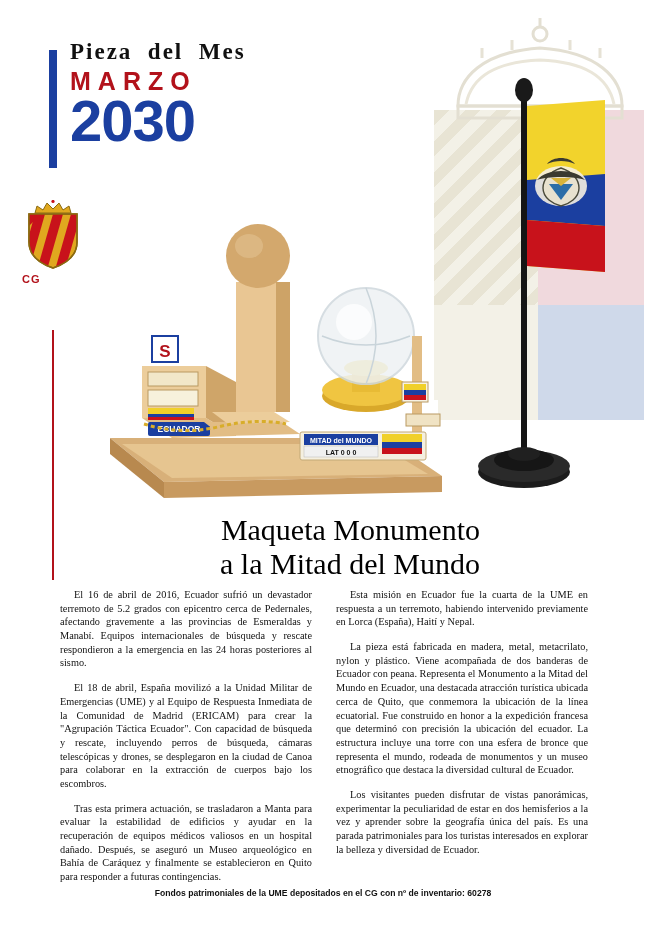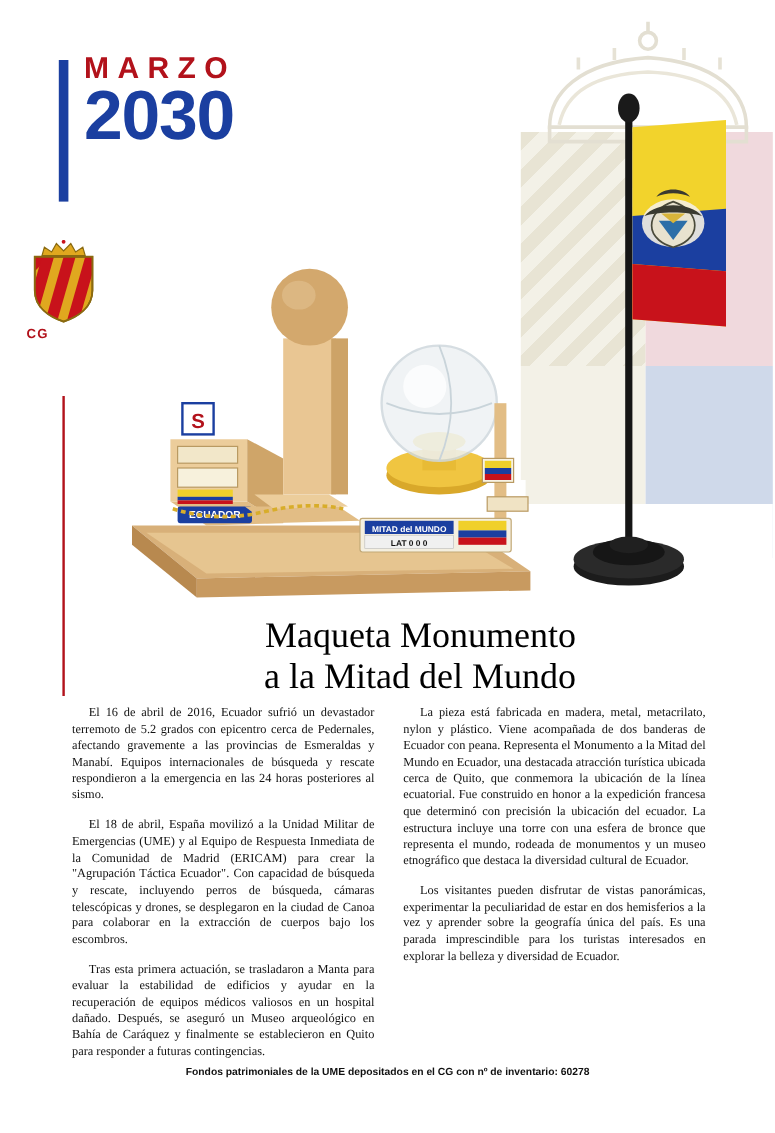--- a/index.html
+++ b/index.html
@@ -271,20 +271,21 @@
       <path d="M88 9 L88 0" stroke="#e3dfd2" stroke-width="3" fill="none"></path>
       <path d="M30 40 L30 30 M60 32 L60 22 M118 32 L118 22 M148 40 L148 30" stroke="#e6e2d5" stroke-width="3"></path>
     </svg>
   </div>
 </div>
 
 <div class="left-rail"></div>
 <div class="left-line"></div>
 
 <div class="header">
+  <div class="pieza-del-mes">Pieza  del  Mes</div>
   <div class="marzo">MARZO</div>
   <div class="year">2030</div>
 </div>
 
 <div class="cg-emblem">
   <div class="cg-shield">
     <svg viewBox="0 0 56 70" width="56" height="70">
       <defs>
         <clipPath id="shieldClip">
           <path d="M4 14 L52 14 L52 42 C52 56 40 64 28 68 C16 64 4 56 4 42 Z"></path>
@@ -403,18 +404,19 @@
   <span class="l2">a la Mitad del Mundo</span>
 </div>
 
 <div class="columns">
   <div class="col">
     <p>El 16 de abril de 2016, Ecuador sufrió un devastador terremoto de 5.2 grados con epicentro cerca de Pedernales, afectando gravemente a las provincias de Esmeraldas y Manabí. Equipos internacionales de búsqueda y rescate respondieron a la emergencia en las 24 horas posteriores al sismo.</p>
     <p>El 18 de abril, España movilizó a la Unidad Militar de Emergencias (UME) y al Equipo de Respuesta Inmediata de la Comunidad de Madrid (ERICAM) para crear la "Agrupación Táctica Ecuador". Con capacidad de búsqueda y rescate, incluyendo perros de búsqueda, cámaras telescópicas y drones, se desplegaron en la ciudad de Canoa para colaborar en la extracción de cuerpos bajo los escombros.</p>
     <p>Tras esta primera actuación, se trasladaron a Manta para evaluar la estabilidad de edificios y ayudar en la recuperación de equipos médicos valiosos en un hospital dañado. Después, se aseguró un Museo arqueológico en Bahía de Caráquez y finalmente se establecieron en Quito para responder a futuras contingencias.</p>
   </div>
   <div class="col">
+    <p>Esta misión en Ecuador fue la cuarta de la UME en respuesta a un terremoto, habiendo intervenido previamente en Lorca (España), Haití y Nepal.</p>
     <p>La pieza está fabricada en madera, metal, metacrilato, nylon y plástico. Viene acompañada de dos banderas de Ecuador con peana. Representa el Monumento a la Mitad del Mundo en Ecuador, una destacada atracción turística ubicada cerca de Quito, que conmemora la ubicación de la línea ecuatorial. Fue construido en honor a la expedición francesa que determinó con precisión la ubicación del ecuador. La estructura incluye una torre con una esfera de bronce que representa el mundo, rodeada de monumentos y un museo etnográfico que destaca la diversidad cultural de Ecuador.</p>
-    <p>Los visitantes pueden disfrutar de vistas panorámicas, experimentar la peculiaridad de estar en dos hemisferios a la vez y aprender sobre la geografía única del país. Es una parada imprescindible para los turistas interesados en explorar la belleza y diversidad de Ecuador.</p>
+    <p>Los visitantes pueden disfrutar de vistas panorámicas, experimentar la peculiaridad de estar en dos hemisferios a la vez y aprender sobre la geografía única del país. Es una parada patrimoniales para los turistas interesados en explorar la belleza y diversidad de Ecuador.</p>
   </div>
 </div>
 
 <div class="footer">Fondos patrimoniales de la UME depositados en el CG con nº de inventario: 60278</div>
 
 </body></html>

